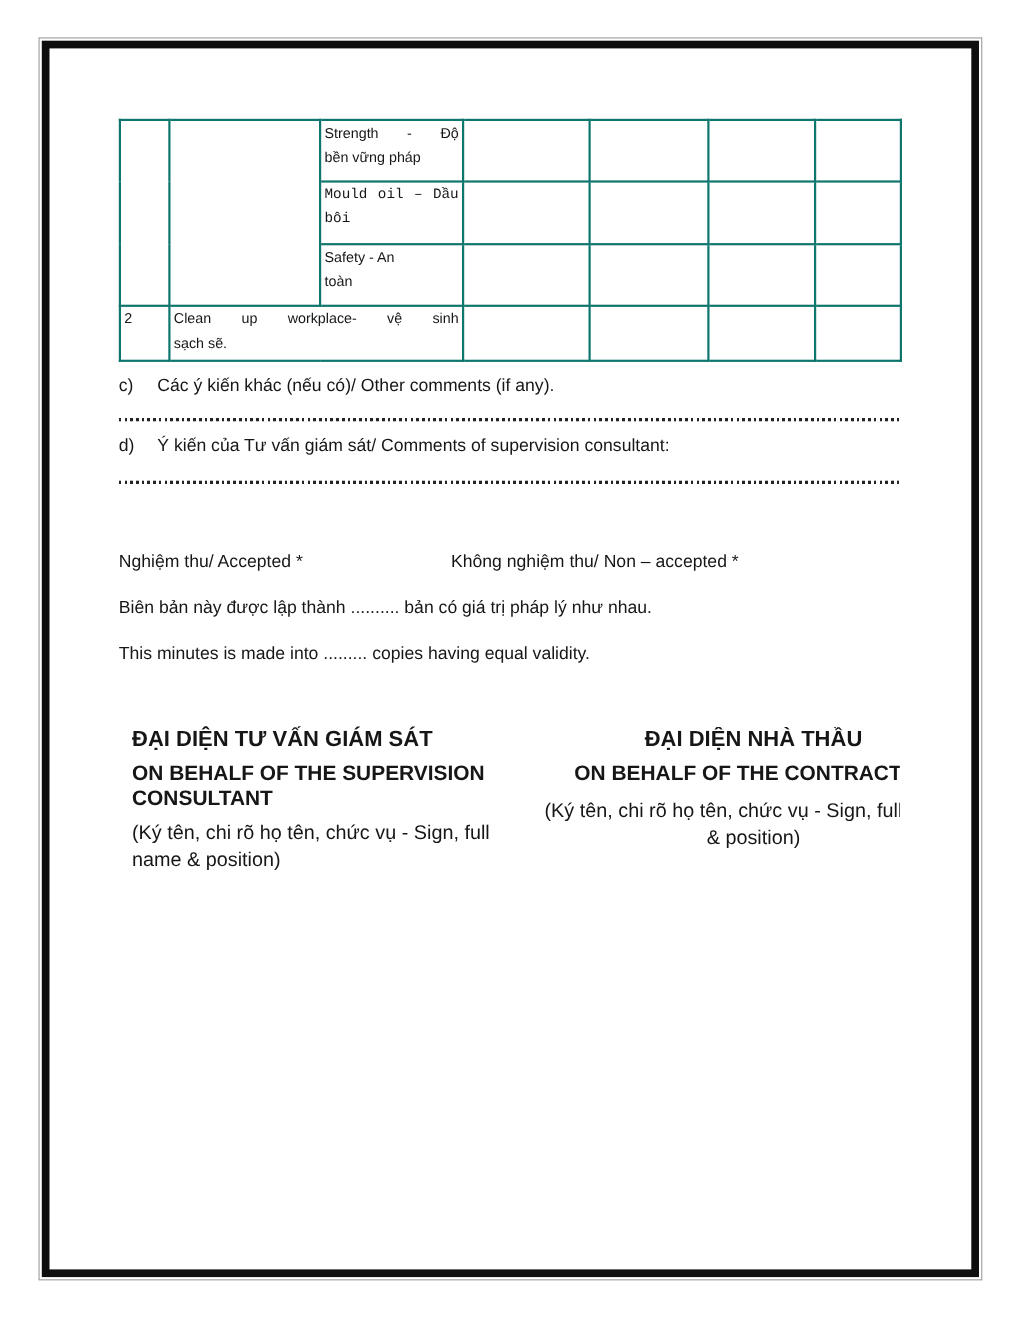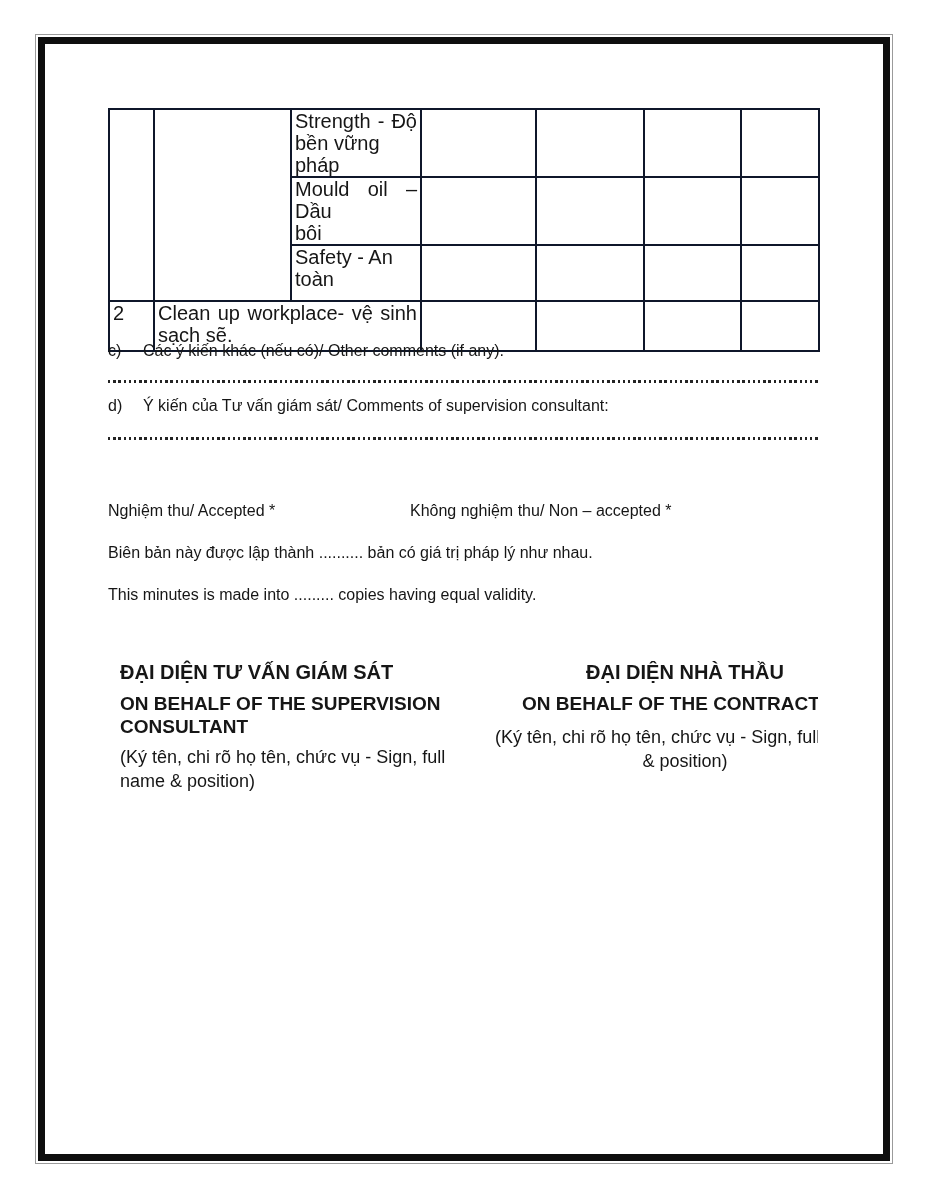--- a/index.html
+++ b/index.html
@@ -22,28 +22,28 @@
     outline:1px solid #9b9b9b;
     outline-offset:2px;
   }
 
   
   table.grid {
     position:absolute; left:108px; top:108px;
     border-collapse:collapse; table-layout:fixed;
   }
   .grid td {
-    border:2px solid #0f172a;
+    border:2px solid #0f766e;
     padding:0 3px;
-    font-size:20px; line-height:22px;
+    font-size:13px; line-height:22px;
     vertical-align:top;
     overflow:hidden;
   }
   .grid tr.r1 { height:56px; }
-  .grid tr.r2 { height:57px; }
+  .grid tr.r2 { height:57px;font-family:Liberation Mono, monospace; }
   .grid tr.r3 { height:56px;padding-left:19px; }
   .grid tr.r4 { height:50px; }
   .jl { text-align:justify; text-align-last:justify; }
   .cell-no { vertical-align:middle; font-size:18px; padding-left:2px; }
 
   
   .body-line {
     position:absolute; left:108px; width:712px;
     font-size:16px; line-height:23px;
   }

